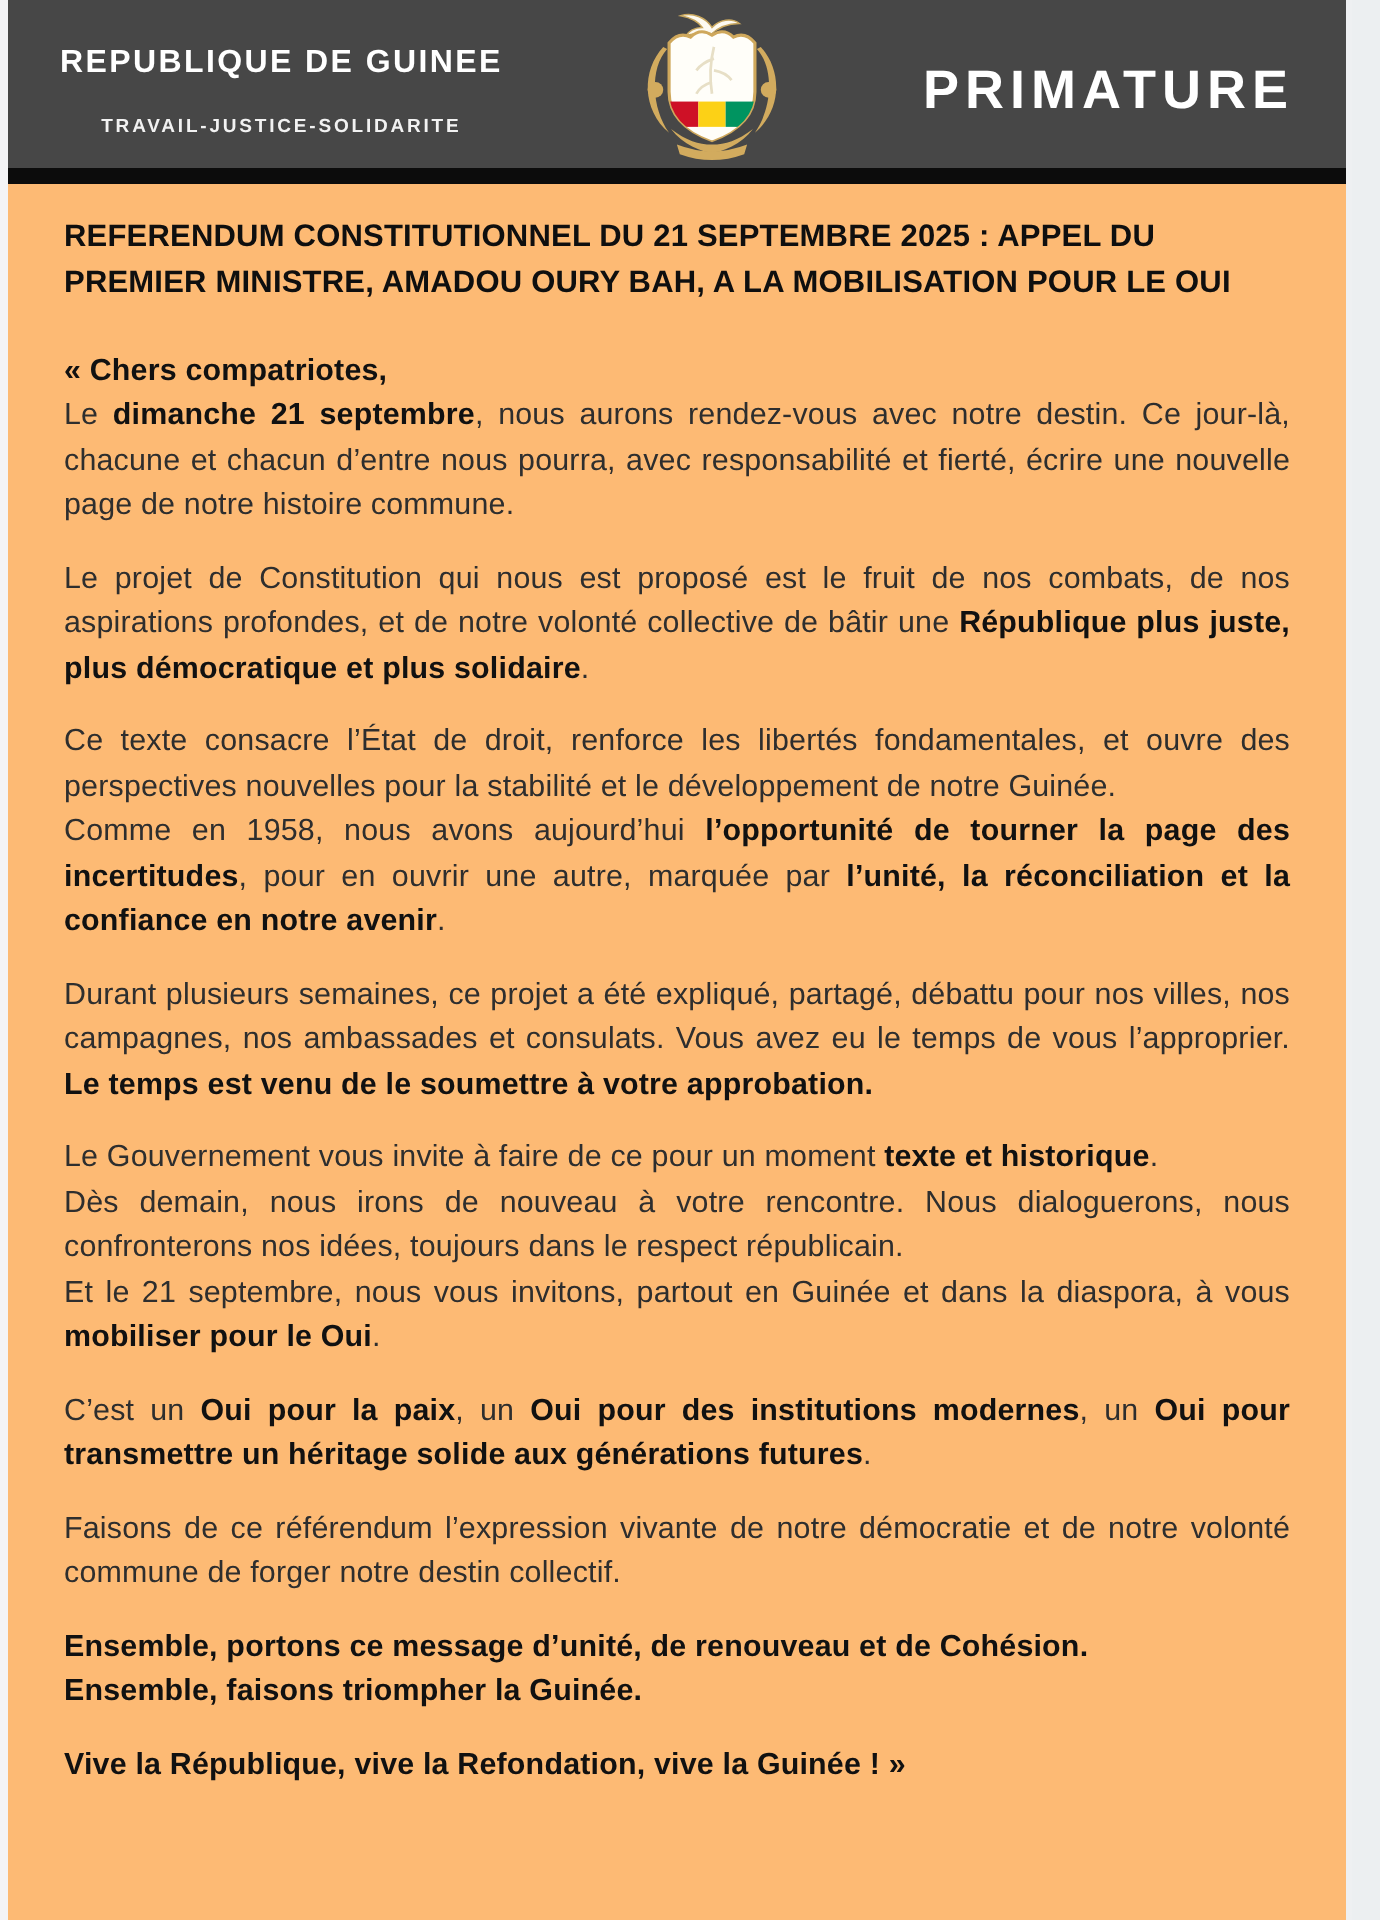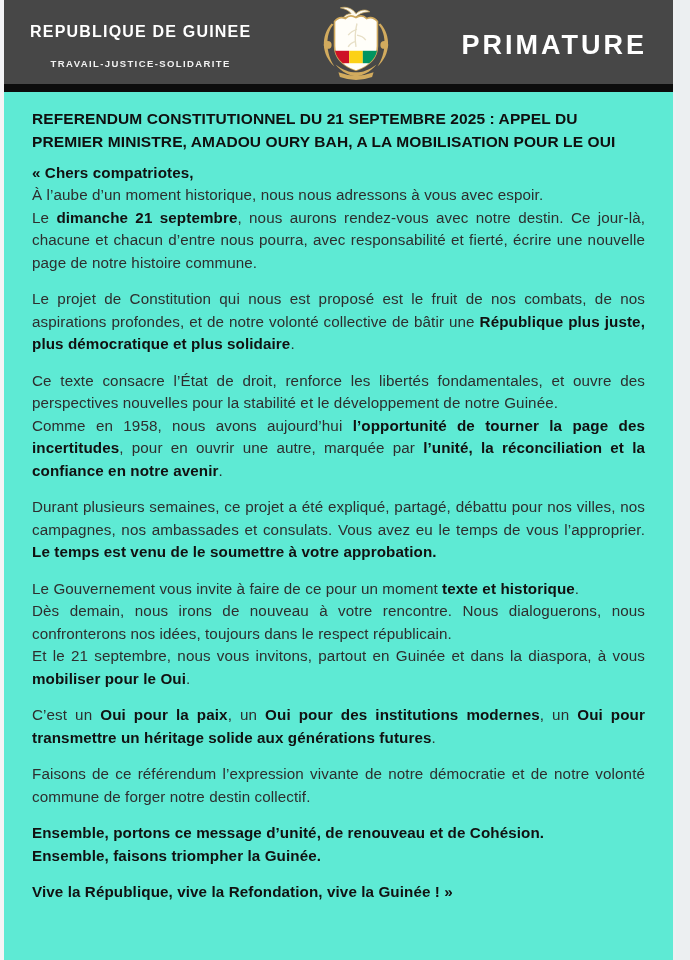--- a/index.html
+++ b/index.html
@@ -8,21 +8,21 @@
     --flag-red:#ce1126; --flag-yellow:#fcd116; --flag-green:#009460;
   }
   *{box-sizing:border-box;}
   html,body{margin:0;padding:0;}
   body{
     width:690px;height:960px;background:#eceff1;
     font-family:"Liberation Sans", sans-serif;
     overflow:hidden;
   }
   .page{
-    width:676px;height:960px;background:#5eead4;position:relative;overflow:hidden;
+    width:676px;height:960px;background:#fdba74;position:relative;overflow:hidden;
     border-left:4px solid #f4f4f6;border-right:3px solid #eef0f2;
   }
   
   .header{
     height:84px;background:var(--band);
     display:flex;align-items:center;justify-content:space-between;
     padding:0 26px;color:#ffffff;
   }
   .rep-block{display:flex;flex-direction:column;align-items:center;line-height:1.25;margin-top:8px;}
   .rep-name{font-weight:bold;font-size:16px;letter-spacing:1.2px;}
@@ -33,21 +33,21 @@
   
   .content{padding:15px 28px 0 28px;}
   .doc-title{
     font-weight:bold;color:#0f0f0f;font-size:15.5px;line-height:1.5;
     letter-spacing:0.1px;
   }
   .paras p{
     margin:14px 0 0 0;font-size:15.2px;line-height:1.48;color:var(--body-ink);
     text-align:justify;letter-spacing:0.1px;
   }
-  .paras p:first-child{margin-top:8px;}
+  .paras p:first-child{margin-top:21px;}
   .tline{display:block;}
   .b{font-weight:bold;color:#111111;}
   
   .em-gold{fill:var(--gold);}
   .em-red{fill:var(--flag-red);}
   .em-yellow{fill:var(--flag-yellow);}
   .em-green{fill:var(--flag-green);}
 </style>
 </head>
 <body>
@@ -93,21 +93,20 @@
     <div class="primature">PRIMATURE</div>
   </div>
 
   <div class="separator"></div>
 
   <div class="content">
     <div class="doc-title">REFERENDUM CONSTITUTIONNEL DU 21 SEPTEMBRE 2025 : APPEL DU PREMIER MINISTRE, AMADOU OURY BAH, A LA MOBILISATION POUR LE OUI</div>
     <div class="paras">
         <p>
           <span class="tline"><span class="b">« Chers compatriotes,</span></span>
-          <span class="tline"><span>À l’aube d’un moment historique, nous nous adressons à vous avec espoir.</span></span>
           <span class="tline"><span>Le </span><span class="b">dimanche 21 septembre</span><span>, nous aurons rendez-vous avec notre destin. Ce jour-là, chacune et chacun d’entre nous pourra, avec responsabilité et fierté, écrire une nouvelle page de notre histoire commune.</span></span>
         </p>
         <p>
           <span class="tline"><span>Le projet de Constitution qui nous est proposé est le fruit de nos combats, de nos aspirations profondes, et de notre volonté collective de bâtir une </span><span class="b">République plus juste, plus démocratique et plus solidaire</span><span>.</span></span>
         </p>
         <p>
           <span class="tline"><span>Ce texte consacre l’État de droit, renforce les libertés fondamentales, et ouvre des perspectives nouvelles pour la stabilité et le développement de notre Guinée.</span></span>
           <span class="tline"><span>Comme en 1958, nous avons aujourd’hui </span><span class="b">l’opportunité de tourner la page des incertitudes</span><span>, pour en ouvrir une autre, marquée par </span><span class="b">l’unité, la réconciliation et la confiance en notre avenir</span><span>.</span></span>
         </p>
         <p>

